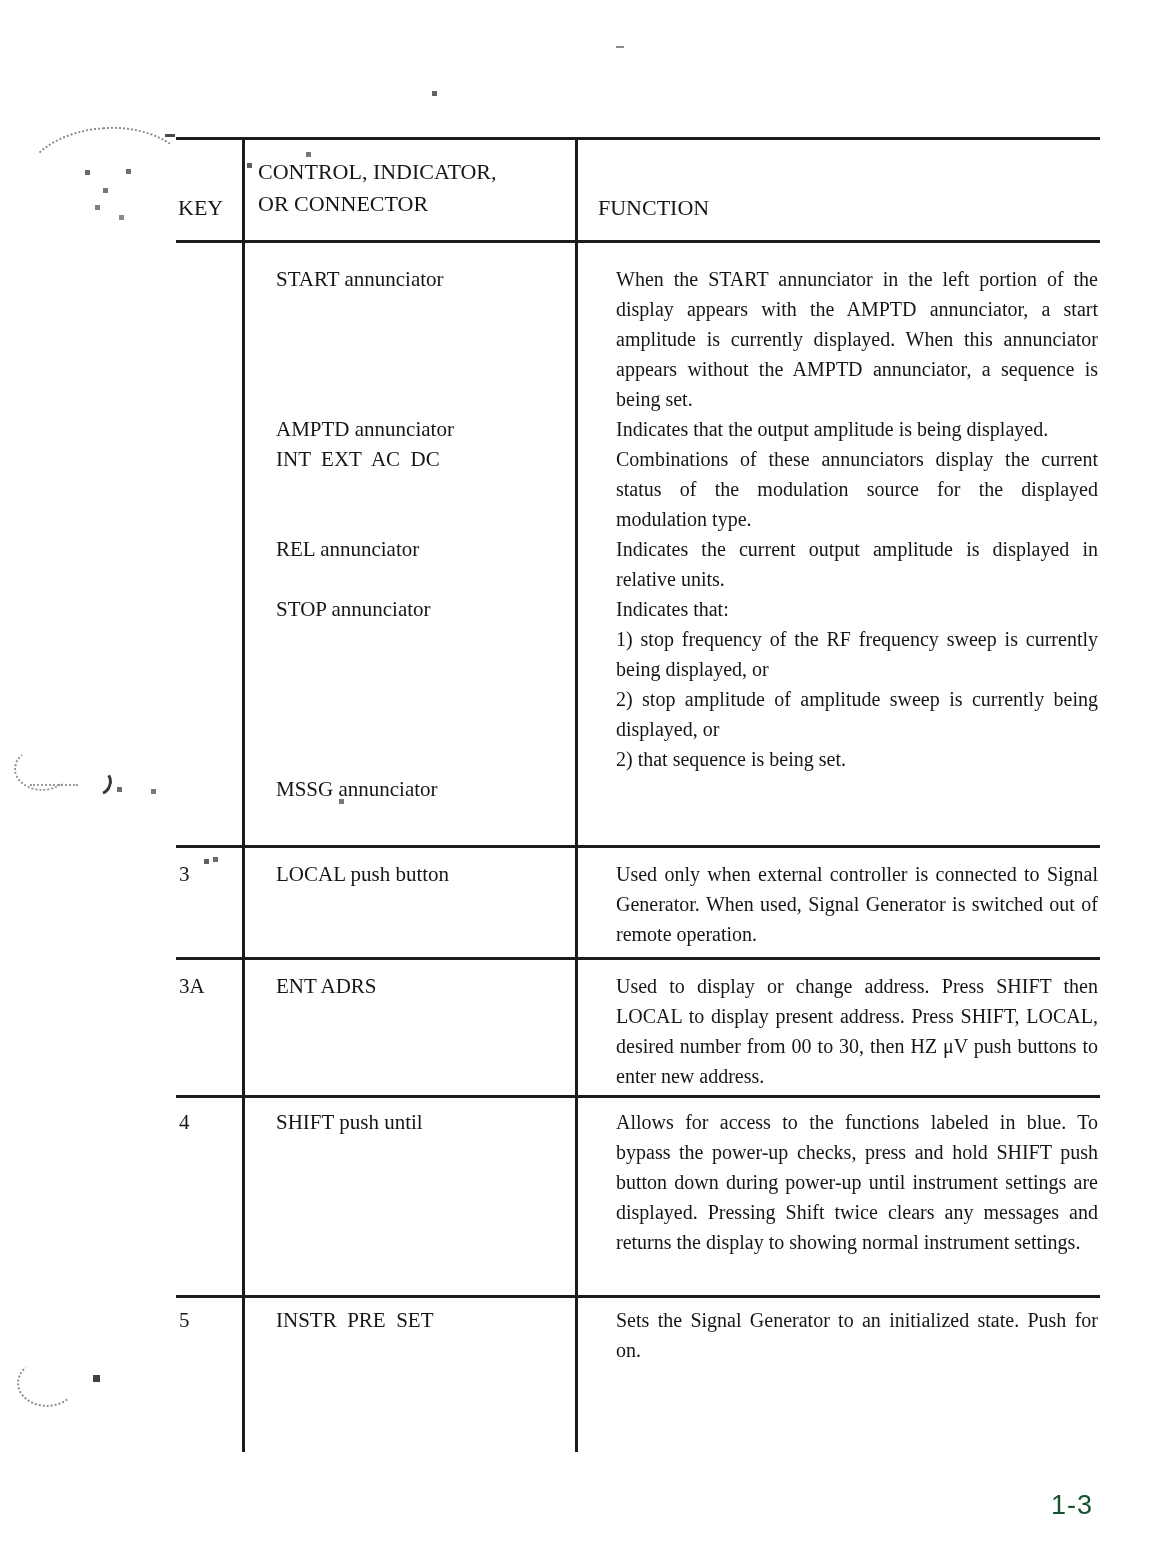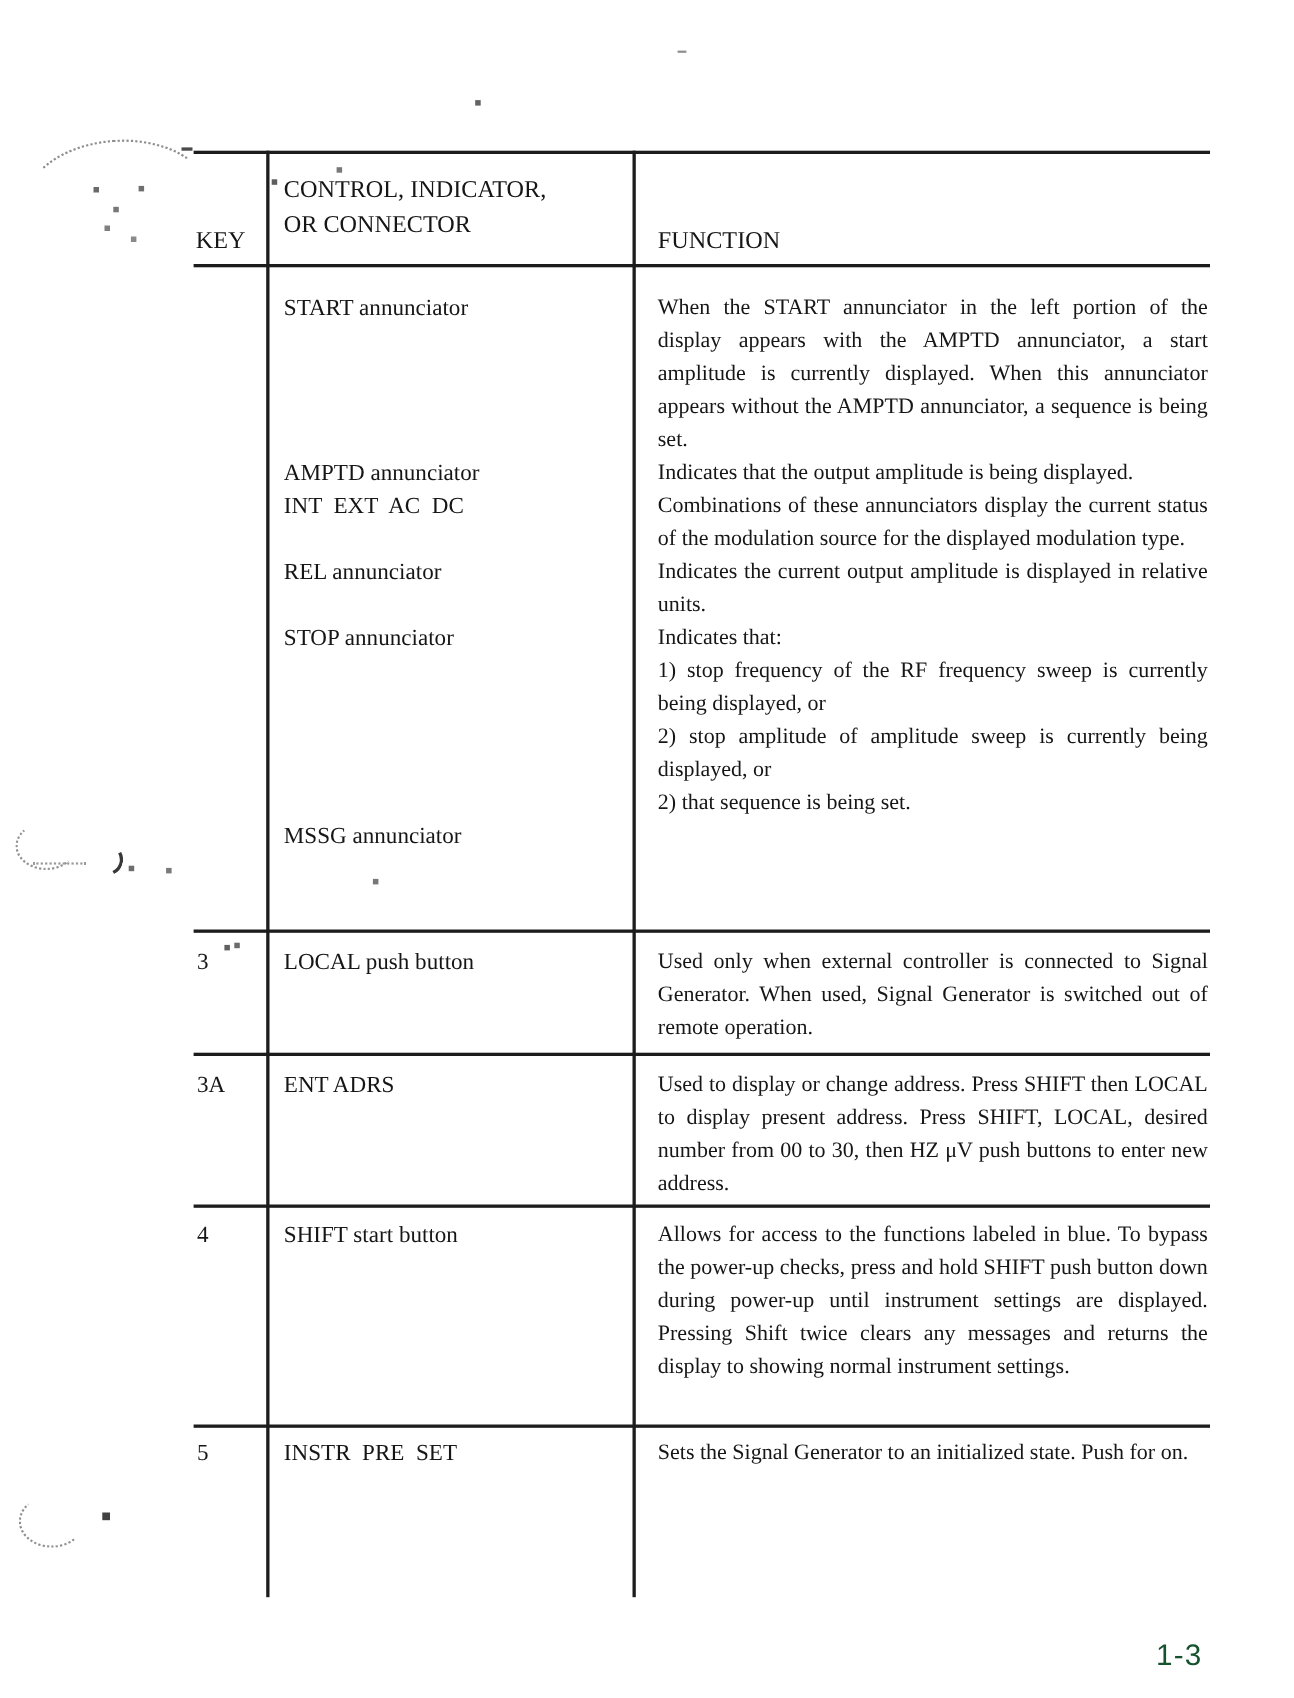--- a/index.html
+++ b/index.html
@@ -20,27 +20,27 @@
   .row-1  { height:112px; padding-top:14px; }
   .row-2  { height:138px; padding-top:14px; }
   .row-3  { height:200px; padding-top:12px; }
   .row-4  { height:157px; padding-top:10px; }
   .key-cell { width:64px; flex:none; box-sizing:border-box; padding-left:1px;
               font-size:21px; line-height:30px; }
   .entries { flex:1; min-width:0; }
   .entry { display:flex; }
   .label-cell { width:333px; flex:none; box-sizing:border-box;
                 padding-left:16px; padding-right:6px;
-                font-size:21px; line-height:30px; white-space:pre-wrap; }
+                font-size:21px; line-height:30px; white-space:pre-wrap;margin-left:18px; }
   .func-cell { flex:1; min-width:0; box-sizing:border-box;
                padding-left:23px; padding-right:2px;
                font-size:20px; line-height:30px; text-align:justify; }
   .func-cell p { margin:0; }
   
-  .h-key, .h-func { align-self:flex-end; padding-bottom:6px; font-size:22px; line-height:32px; }
+  .h-key, .h-func { align-self:flex-end; padding-bottom:16px; font-size:22px; line-height:32px; }
   .h-key { width:64px; flex:none; box-sizing:border-box; padding-left:0; }
   .h-control { width:333px; flex:none; box-sizing:border-box; padding-left:16px; padding-top:19px;
                font-size:22px; line-height:32px; }
   .h-func { flex:1; box-sizing:border-box; padding-left:23px; }
   
   .page-number { position:absolute; left:1051px; top:1490px;
                  font-family:"Liberation Sans","DejaVu Sans",sans-serif;
                  font-size:27px; letter-spacing:1px; color:#14532d; }
   
   .artifact { position:absolute; pointer-events:none; }
@@ -177,21 +177,21 @@
               <p>Used to display or change address.  Press SHIFT then LOCAL to display present address.  Press SHIFT, LOCAL, desired number from 00 to 30, then HZ μV push buttons to enter new address.</p>
             </div>
           </div>
         </div>
       </div>
 
       <div class="row row-3">
         <div class="key-cell">4</div>
         <div class="entries">
           <div class="entry">
-            <div class="label-cell">SHIFT start button</div>
+            <div class="label-cell">SHIFT push until</div>
             <div class="func-cell">
               <p>Allows for access to the functions labeled in blue.  To bypass the power-up checks, press and hold SHIFT push button down during power-up until instrument settings are displayed.  Pressing Shift twice clears any messages and returns the display to showing normal instrument settings.</p>
             </div>
           </div>
         </div>
       </div>
 
       <div class="row row-4">
         <div class="key-cell">5</div>
         <div class="entries">

